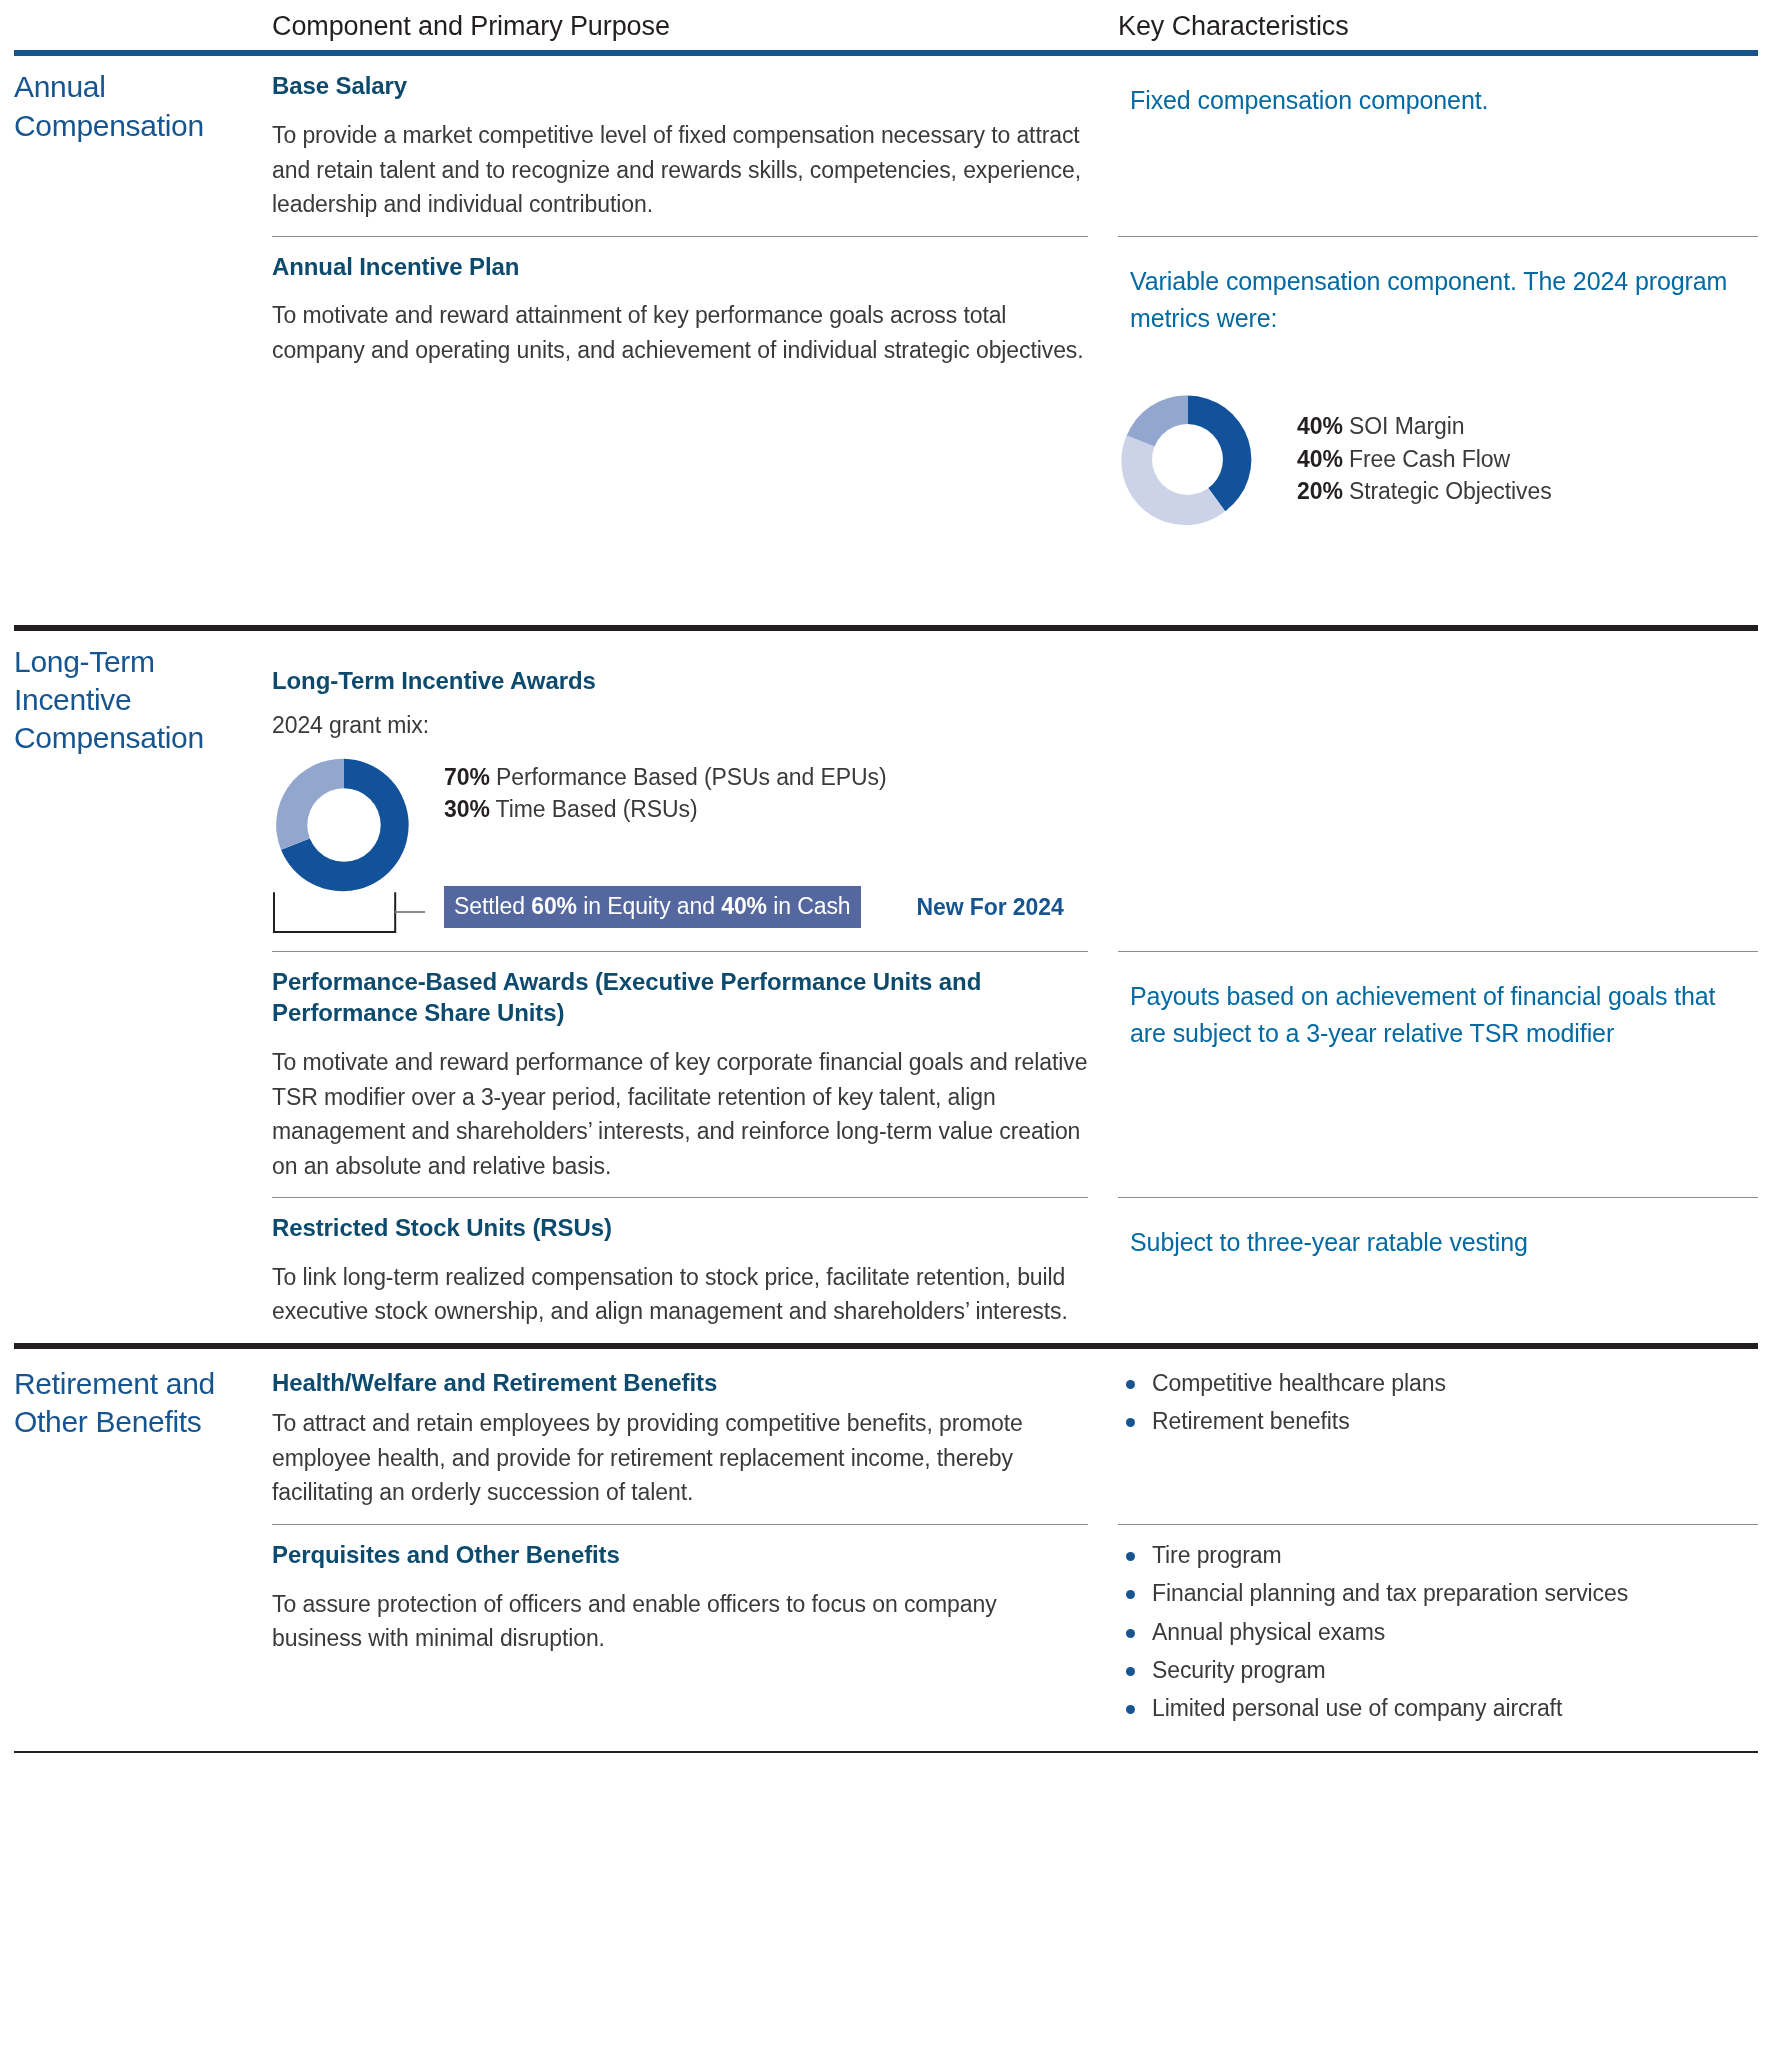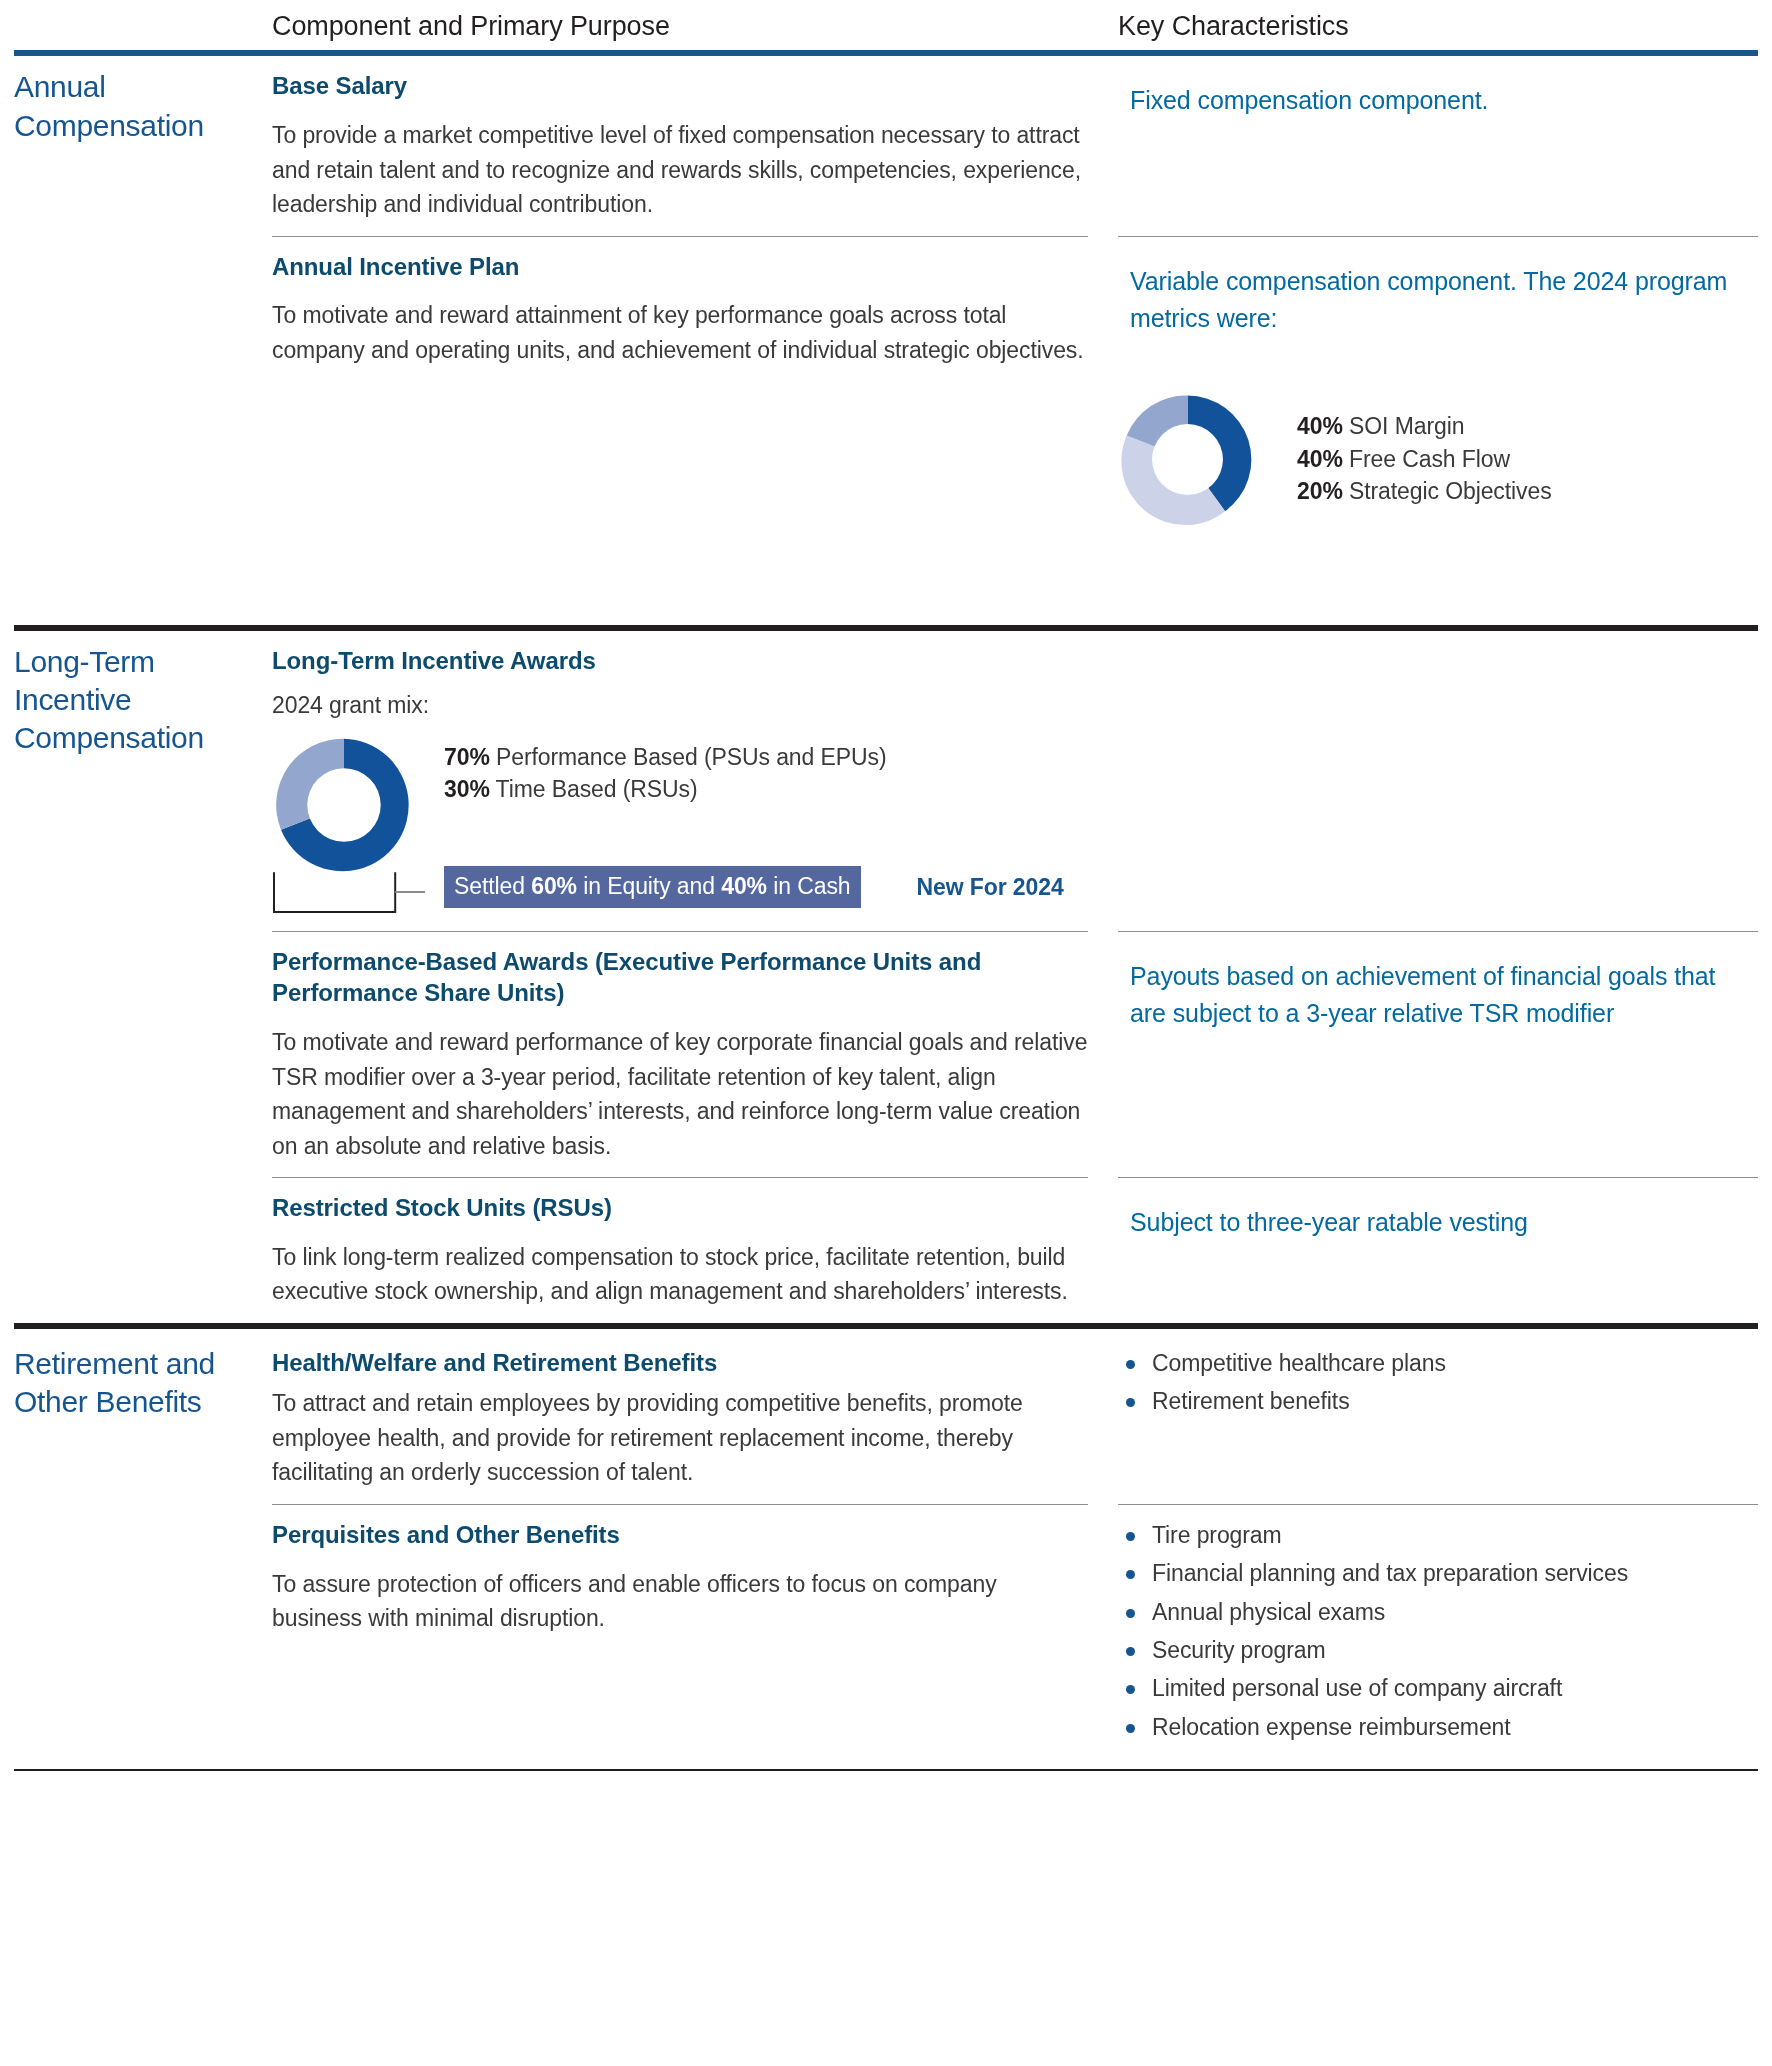--- a/index.html
+++ b/index.html
@@ -261,21 +261,21 @@
 
   <div class="row">
 
     <div class="col-label">
       <div class="sec-label">Long-Term Incentive Compensation</div>
     </div>
 
     <div style="flex:1 1 auto; min-width:0;">
 
       <div class="cell-pad">
-        <div class="blk-title" style="margin-bottom:12px;">Long-Term Incentive Awards</div>
+        <div class="blk-title" style="margin-bottom:12px;margin-top:20px;">Long-Term Incentive Awards</div>
         <p class="blk-body" style="margin-bottom:10px;">2024 grant mix:</p>
 
         <div style="display:flex; align-items:flex-start;">
           <div style="position:relative; width:154px;">
             <svg width="144" height="144" viewBox="0 0 100 100">
 
               <path d="M 50 50 L 50 4 A 46 46 0 1 1 6.26 67.22 Z" fill="#12529a"></path>
 
               <path d="M 50 50 L 6.26 67.22 A 46 46 0 0 1 50 4 Z" fill="#93a7ce"></path>
               <circle cx="50" cy="50" r="25.5" fill="#ffffff"></circle>
@@ -385,21 +385,20 @@
           <div class="blk-title">Perquisites and Other Benefits</div>
           <p class="blk-body">To assure protection of officers and enable officers to focus on company business with minimal disruption.</p>
         </div>
         <div class="col-key">
           <ul class="bullets">
             <li>Tire program</li>
             <li>Financial planning and tax preparation services</li>
             <li>Annual physical exams</li>
             <li>Security program</li>
             <li>Limited personal use of company aircraft</li>
-            <li>Relocation expense reimbursement</li>
           </ul>
         </div>
       </div>
 
     </div>
   </div>
 
   <div class="rule-bottom" style="margin-top:6px;"></div>
 
 </div>

